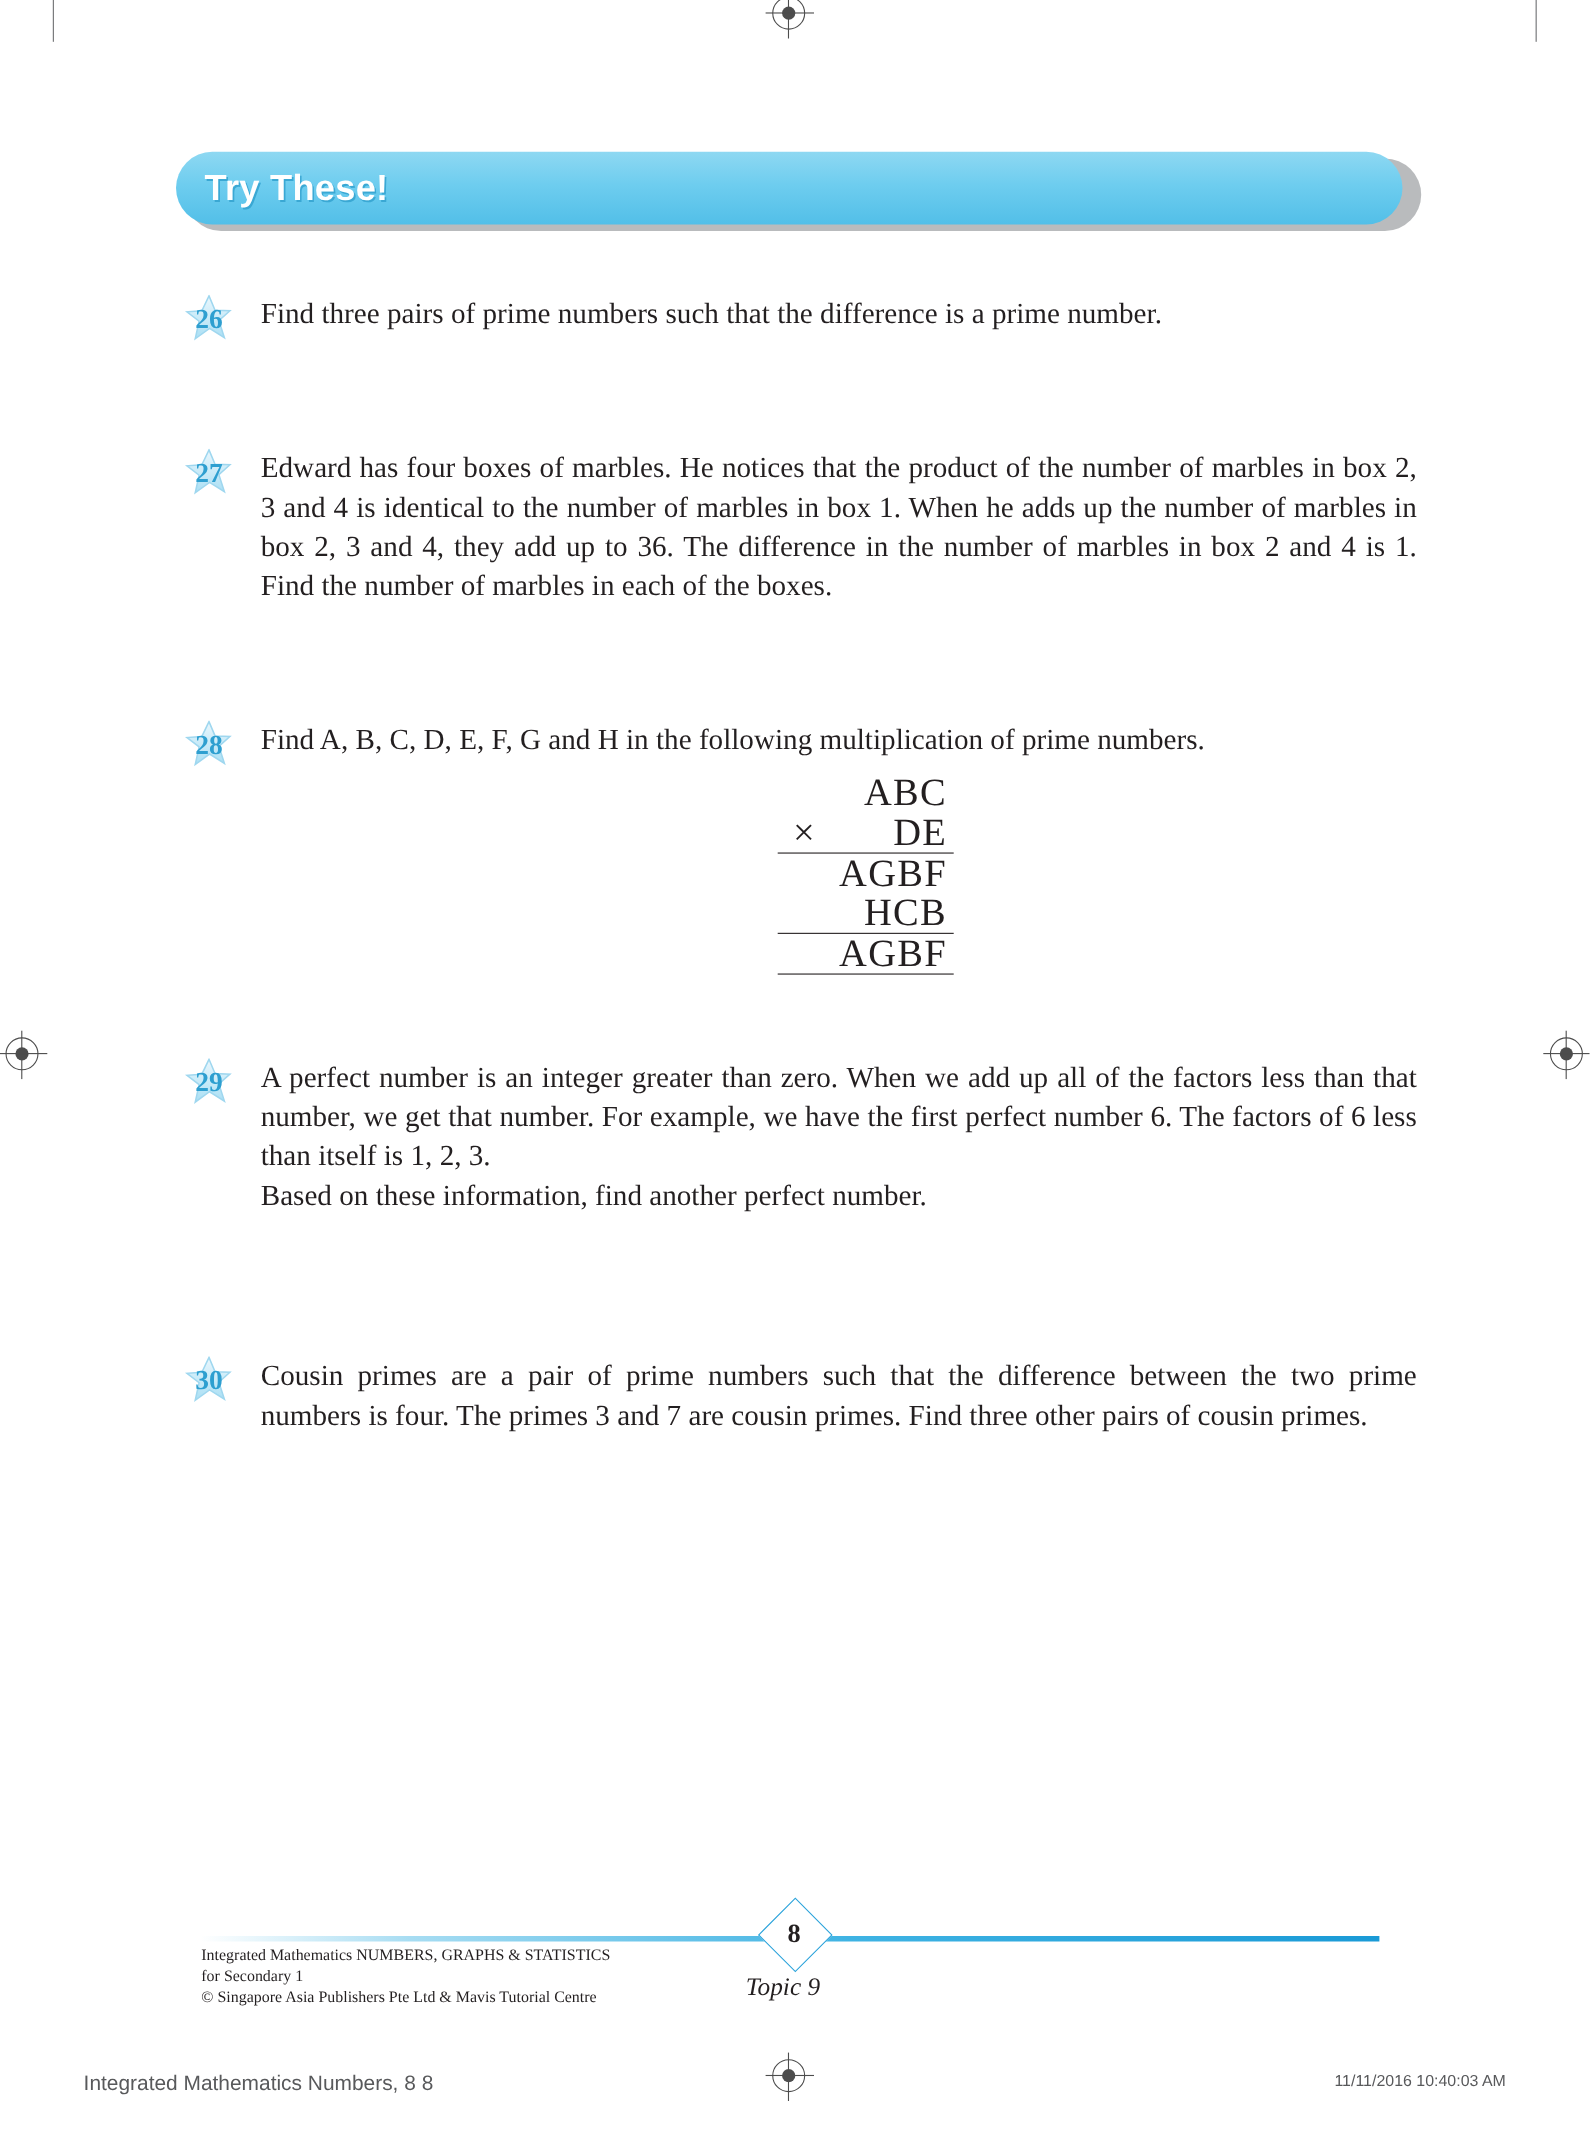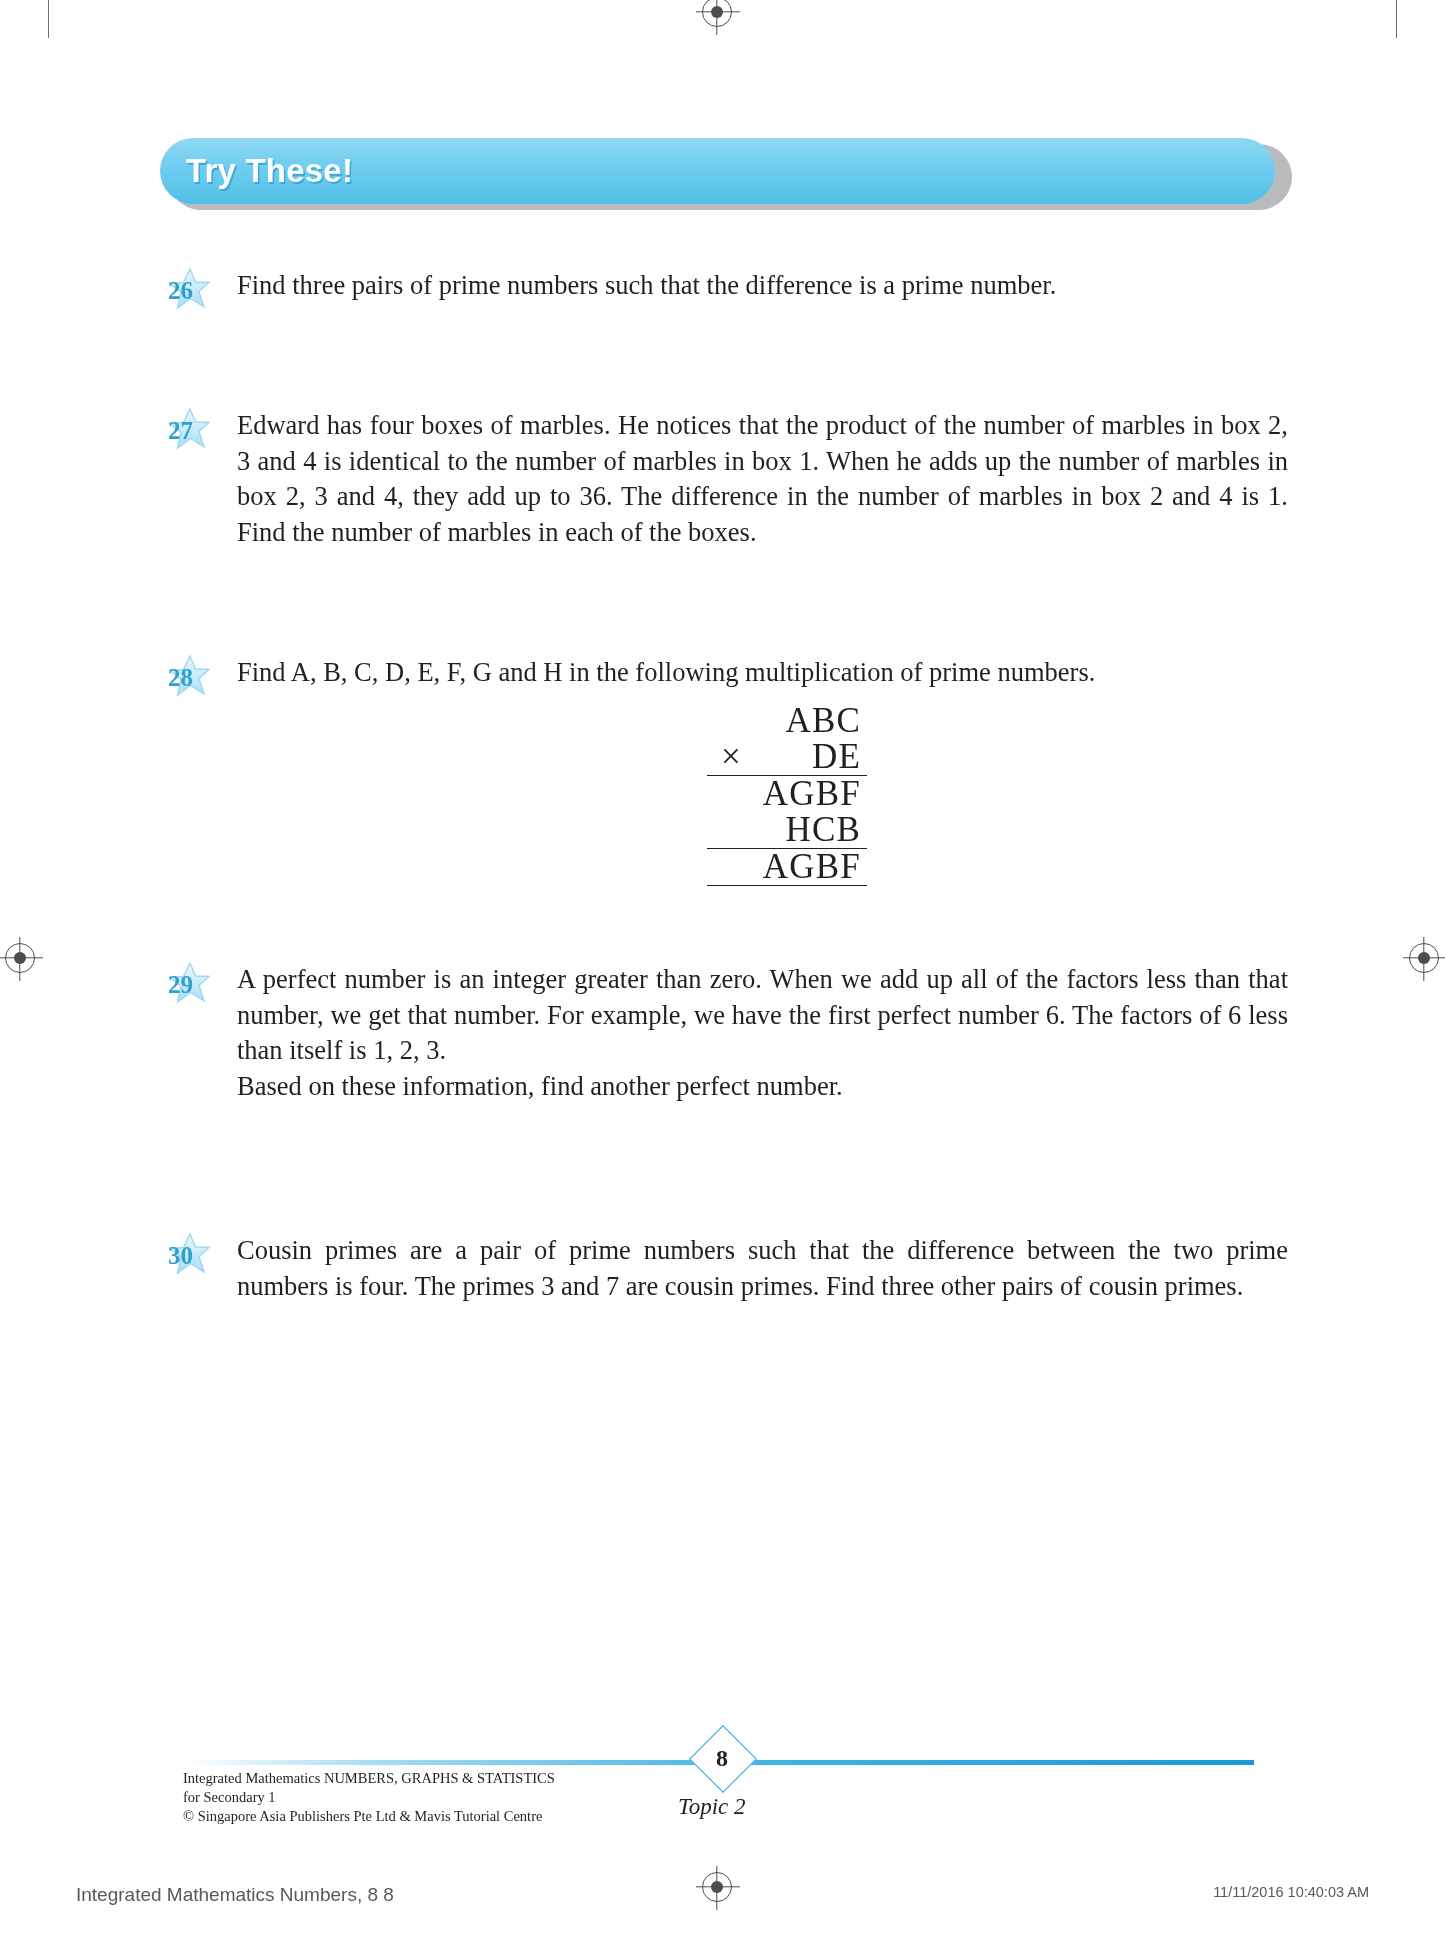--- a/index.html
+++ b/index.html
@@ -98,21 +98,21 @@
     top: 0;
     width: 48px;
     height: 46px;
   }
   .star svg { display: block; }
   .star-num {
     position: absolute;
     left: 0;
     top: 9px;
     width: 44px;
-    text-align: left;
+    text-align: center;
     font-family: "Liberation Serif", serif;
     font-weight: bold;
     font-size: 25px;
     color: #2e9fd0;
   }
   .q-body {
     margin-left: 69px;
     font-size: 26.5px;
     line-height: 35.5px;
     text-align: justify;
@@ -331,21 +331,21 @@
       <path d="M22 1 L27.5 14 L41 14.5 L31 23.5 L36 39 L22.5 30.5 L9.5 40 L13 24 L2 15.5 L15.5 14.5 Z" fill="url(#sg30)" stroke="#9fd7ef" stroke-width="1.4"></path>
     </svg>
   </div>
   <div class="star-num">30</div>
   <div class="q-body">Cousin primes are a pair of prime numbers such that the difference between the two prime numbers is four. The primes 3 and 7 are cousin primes. Find three other pairs of cousin primes.</div>
 </div>
 
 <div class="footer-rule"></div>
 <div class="footer-diamond"></div>
 <div class="footer-pageno">8</div>
-<div class="footer-topic">Topic 2</div>
+<div class="footer-topic">Topic 9</div>
 <div class="footer-credits">
   <div>Integrated Mathematics NUMBERS, GRAPHS &amp; STATISTICS</div>
   <div>for Secondary 1</div>
   <div>© Singapore Asia Publishers Pte Ltd &amp; Mavis Tutorial Centre</div>
 </div>
 
 <div class="slug-left">Integrated Mathematics Numbers, 8   8</div>
 <div class="slug-right">11/11/2016   10:40:03 AM</div>
 
 </body></html>

